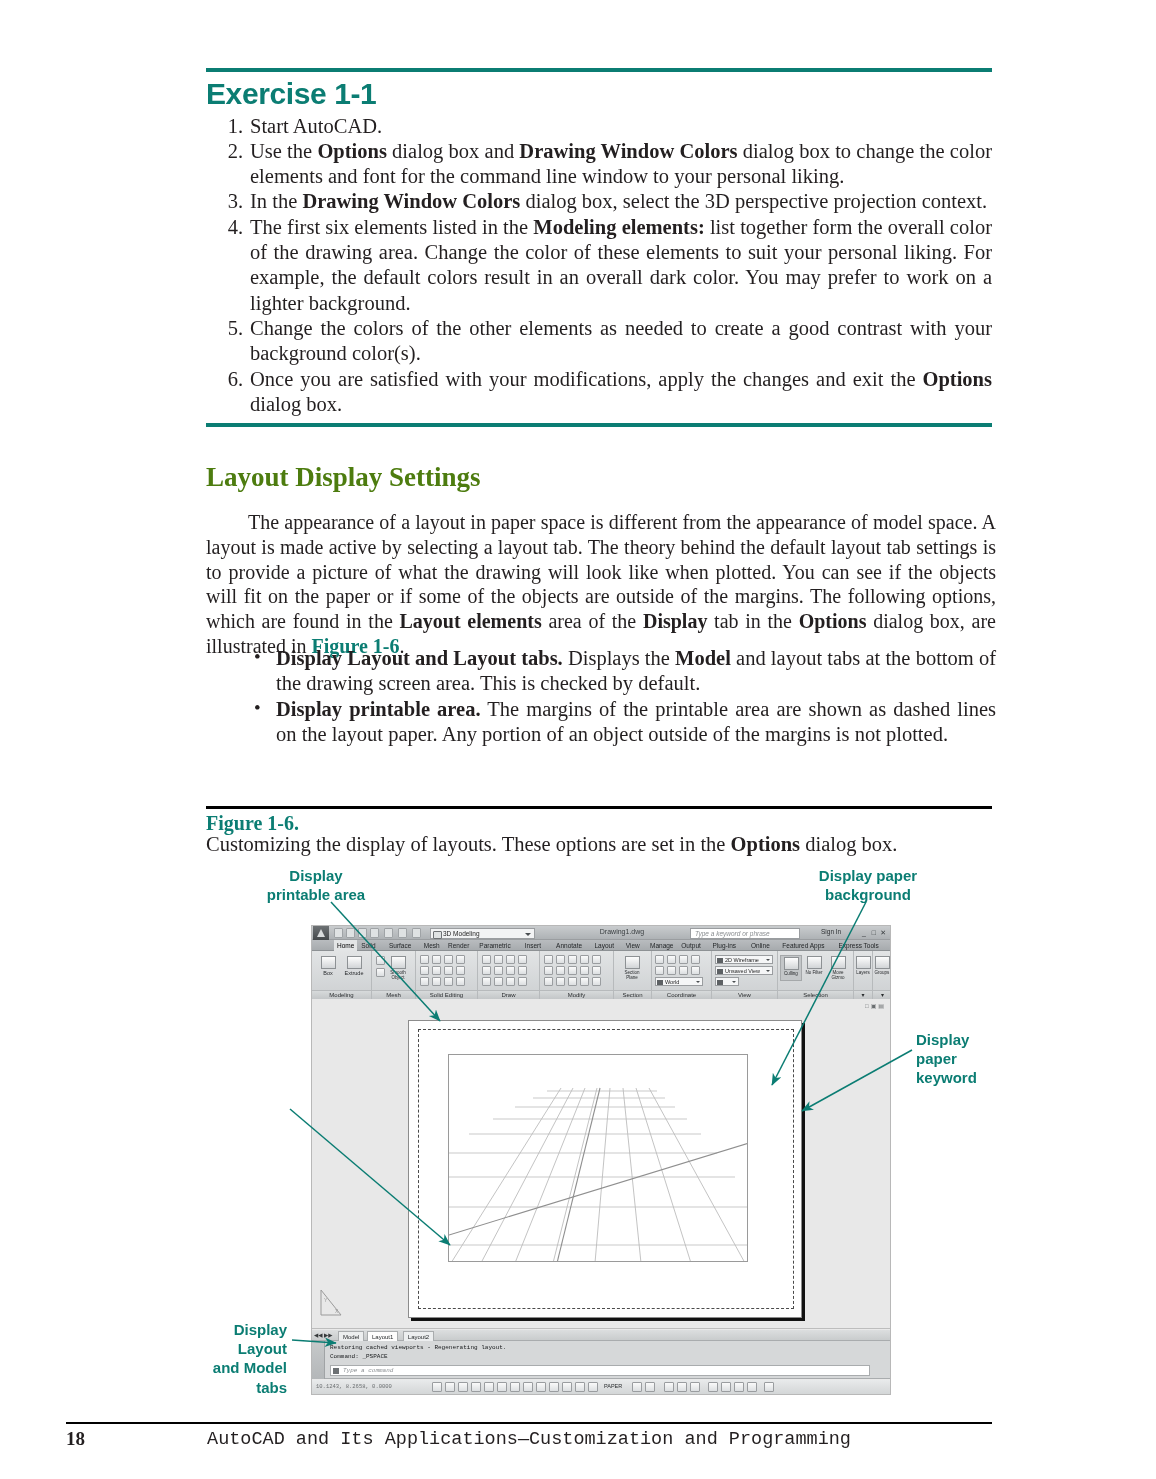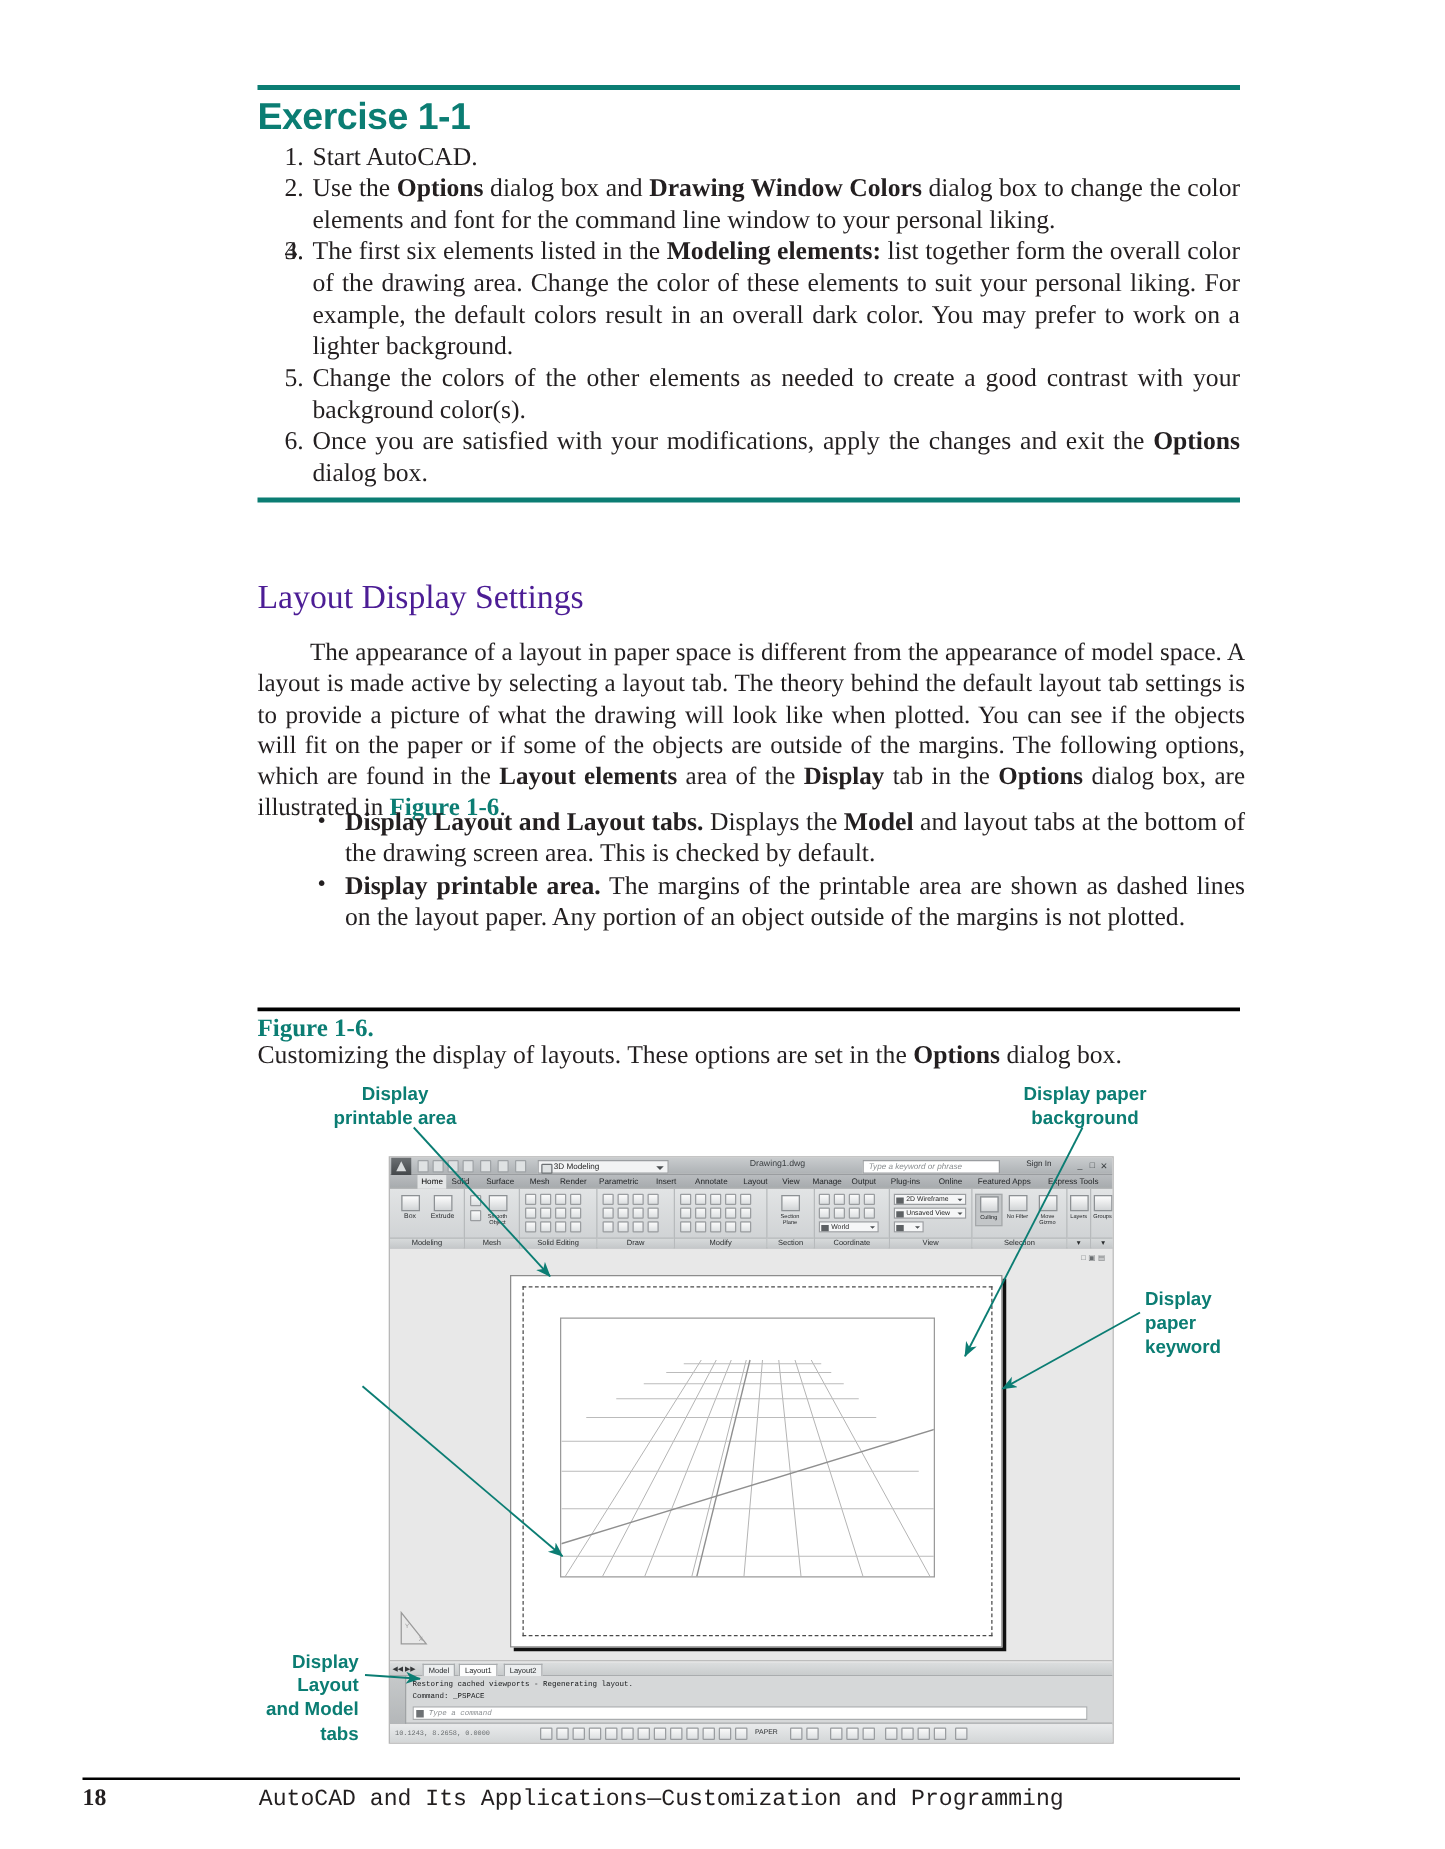--- a/index.html
+++ b/index.html
@@ -37,22 +37,22 @@
     font-size:20.5px;line-height:1.235;text-align:justify;
   }
   ul.bullets > li{position:relative;padding-left:70px;}
   ul.bullets > li .dot{
     position:absolute;left:48px;top:-1px;font-size:19px;
   }
 
   
   #section-heading{
     position:absolute;left:206px;top:462px;width:790px;
-    font-family:"Liberation Serif",serif;font-weight:normal;
-    font-size:27px;color:#4c1d95;
+    font-family:"Liberation Serif",serif;font-weight:bold;
+    font-size:27px;color:#4d7c0f;
   }
   #body-para{
     position:absolute;left:206px;top:510px;width:790px;
     font-size:20px;line-height:1.24;text-align:justify;
   }
   #body-para .indent{text-indent:42px;display:block;}
   #bullet-block{
     position:absolute;left:206px;top:646px;width:790px;
   }
 
@@ -288,21 +288,21 @@
 <body>
 
 <div class="page">
 
   <div id="exercise-box">
     <div class="rule-thick"></div>
     <div id="exercise-title">Exercise 1-1</div>
     <ol class="ex-list" id="exercise-list">
         <li><span class="num">1.</span><span>Start AutoCAD.</span></li>
         <li><span class="num">2.</span><span>Use the <b>Options</b> dialog box and <b>Drawing Window Colors</b> dialog box to change the color elements and font for the command line window to your personal liking.</span></li>
-        <li><span class="num">3.</span></li>
+        <li><span class="num">3.</span><span>In the <b>Drawing Window Colors</b> dialog box, select the 3D perspective projection context.</span></li>
         <li><span class="num">4.</span><span>The first six elements listed in the <b>Modeling elements:</b> list together form the overall color of the drawing area. Change the color of these elements to suit your personal liking. For example, the default colors result in an overall dark color. You may prefer to work on a lighter background.</span></li>
         <li><span class="num">5.</span><span>Change the colors of the other elements as needed to create a good contrast with your background color(s).</span></li>
         <li><span class="num">6.</span><span>Once you are satisfied with your modifications, apply the changes and exit the <b>Options</b> dialog box.</span></li>
       </ol>
     <div class="rule-thick-bottom"></div>
   </div>
 
   <div id="section-heading">Layout Display Settings</div>
   <div id="body-para">
     <span class="indent" id="body-para-text">The appearance of a layout in paper space is different from the appearance of model space. A layout is made active by selecting a layout tab. The theory behind the default layout tab settings is to provide a picture of what the drawing will look like when plotted. You can see if the objects will fit on the paper or if some of the objects are outside of the margins. The following options, which are found in the <b>Layout elements</b> area of the <b>Display</b> tab in the <b>Options</b> dialog box, are illustrated in <span class="figref" style="color: rgb(11, 125, 115); font-family: &quot;Liberation Serif&quot;, serif; font-weight: bold;">Figure 1-6</span>.</span>

